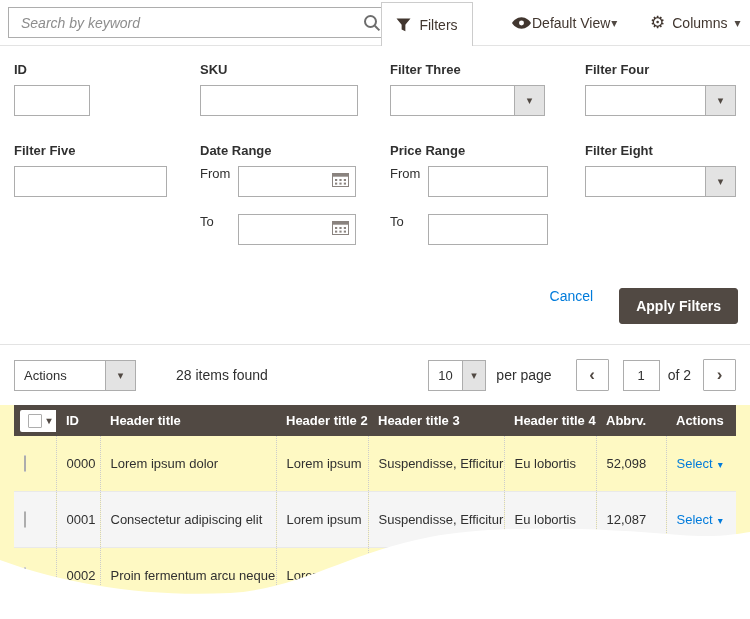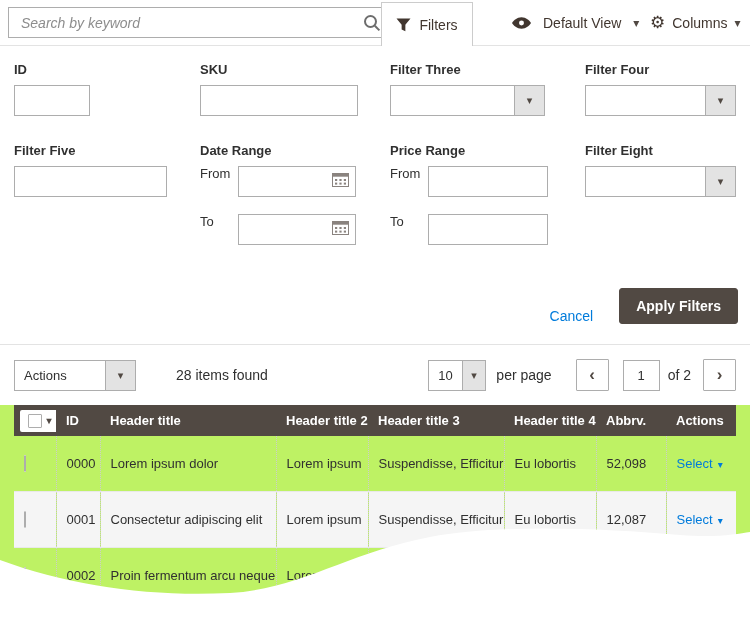--- a/index.html
+++ b/index.html
@@ -1,32 +1,32 @@
 <!DOCTYPE html>
 <html><head>
 <meta charset="utf-8">
 <style>
   * { margin:0; padding:0; }
   body { background:#fff; }
-  .page { position:relative; width:750px; height:619px; background:#bef264; overflow:hidden;
+  .page { position:relative; width:750px; height:619px; background:#fef9c3; overflow:hidden;
           font-family:"Liberation Sans", sans-serif; }
 
   
   .topbar { position:relative; height:45px; border-bottom:1px solid #e3e3e3; background:#fff; }
   .search-wrap { position:absolute; left:8px; top:7px; width:383px; height:31px; }
   .search-input { width:100%; height:100%; box-sizing:border-box; border:1px solid #adadad;
                   padding:0 40px 0 12px; font-size:14px; font-family:inherit; color:#303030; }
   .search-input::placeholder { font-style:italic; color:#8d8d8d; }
   .search-btn { position:absolute; right:1px; top:1px; width:36px; height:29px; border:none;
                 background:transparent; cursor:pointer; display:flex; align-items:center; justify-content:center; }
   .filters-tab { position:absolute; left:381px; top:2px; width:92px; height:44px; box-sizing:border-box;
                  background:#fff; border:1px solid #ccc; border-bottom:none; display:flex; align-items:center;
                  justify-content:center; gap:8px; font-size:14px; color:#41362f; cursor:pointer; z-index:2; }
   .view-control { position:absolute; left:512px; top:0; height:45px; display:flex; align-items:center;
-                  gap:12px; font-size:14px; color:#41362f; cursor:pointer; }
+                  gap:1px; font-size:14px; color:#41362f; cursor:pointer; }
   .columns-control { position:absolute; left:650px; top:0; height:45px; display:flex; align-items:center;
                      gap:7px; font-size:14px; color:#41362f; cursor:pointer; }
   .caret { font-size:12px; color:#514943; line-height:1; }
   .gear { font-size:17px; color:#41362f; line-height:1; }
 
   
   .panel { border-bottom:1px solid #e3e3e3; background:#fff; }
   .fgrid { display:grid; grid-template-columns:186px 190px 195px 152px; padding:16px 14px 0 14px; }
   .f-block { margin-bottom:24px; }
   .f-label { font-size:13px; font-weight:700; color:#303030; margin-bottom:8px; }
@@ -37,21 +37,21 @@
           border:1px solid #adadad; background:#fff; cursor:pointer; }
   .msel-label { display:flex; align-items:center; padding:0 9px; font-size:13px; color:#303030; flex:1; }
   .msel-caret { width:29px; border-left:1px solid #adadad; background:#e3e3e3; display:flex;
                 align-items:center; justify-content:center; font-size:11px; color:#514943; }
   .w155{width:155px} .w151{width:151px}
   .dr-row { display:flex; align-items:flex-start; margin-bottom:17px; }
   .dr-label { width:38px; font-size:13px; color:#303030; }
   .date-wrap { position:relative; display:inline-block; }
   .cal-btn { position:absolute; right:5px; top:6px; width:22px; height:18px; padding:0; border:none;
              background:transparent; cursor:pointer; }
-  .f-actions { display:flex; justify-content:flex-end; align-items:flex-end; gap:26px; padding:2px 12px 20px 12px; }
+  .f-actions { display:flex; justify-content:flex-end; align-items:flex-start; gap:26px; padding:2px 12px 20px 12px; }
   .cancel { color:#007bdb; font-size:14px; cursor:pointer; text-decoration:none; }
   .apply { background:#514943; color:#fff; border:1px solid #514943; border-radius:3px; font-size:14px;
            font-weight:700; padding:9px 16px; font-family:inherit; cursor:pointer; }
 
   
   .toolbar { display:flex; align-items:center; padding:0 14px; height:60px; background:#fff; }
   .actions-select { width:122px; }
   .items-found { margin-left:40px; font-size:14px; color:#303030; }
   .pager { margin-left:auto; display:flex; align-items:center; }
   .pp-select { width:58px; }

